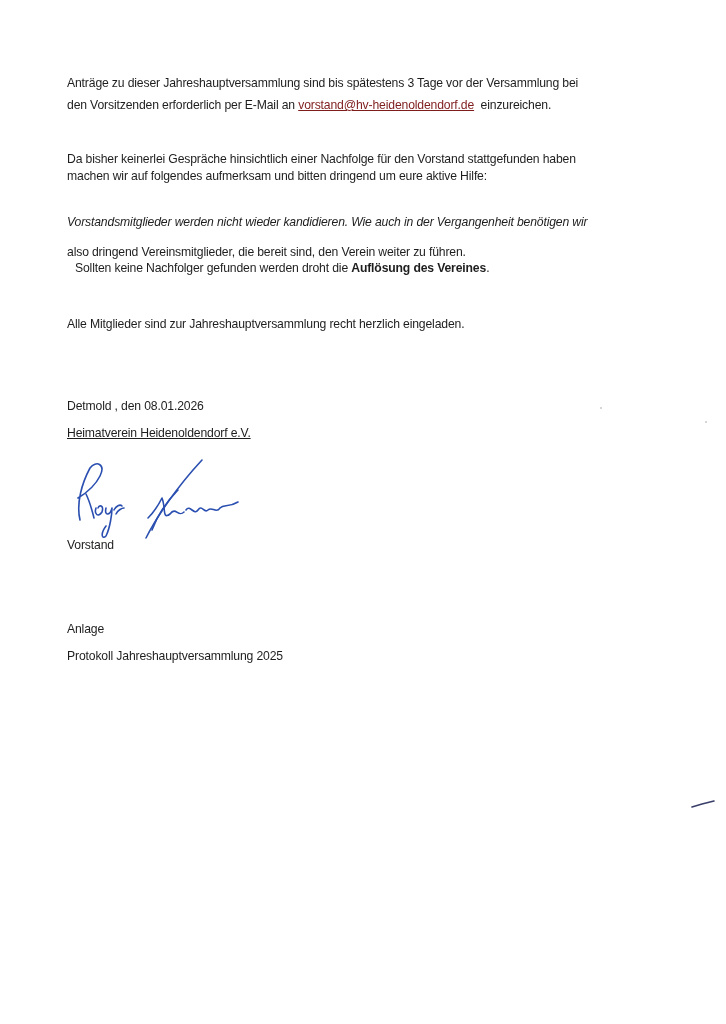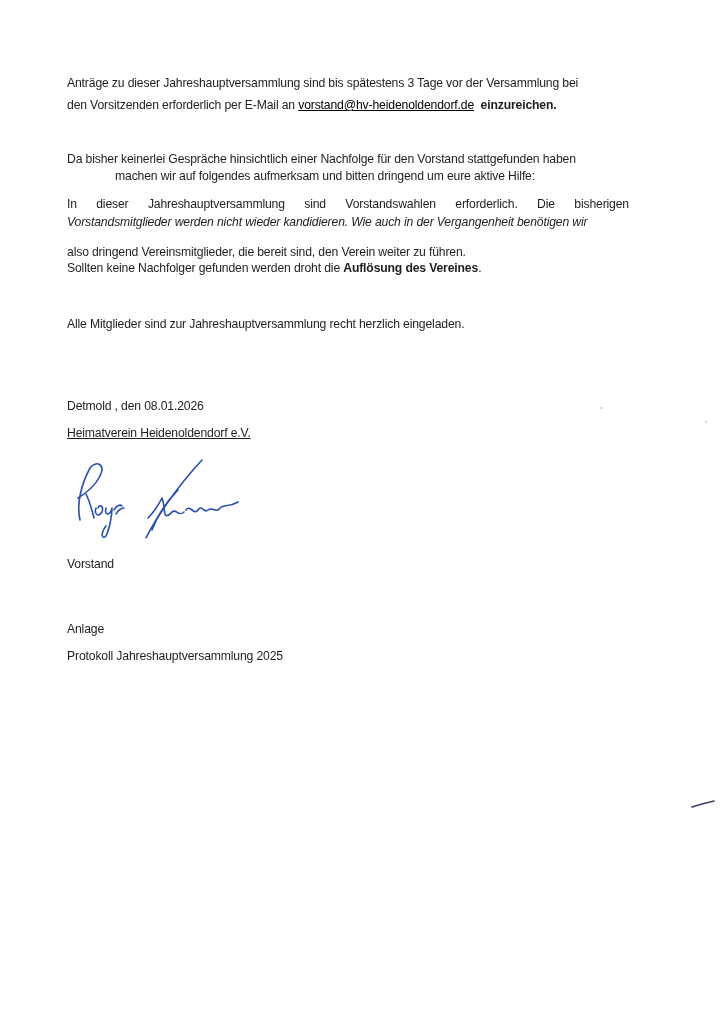--- a/index.html
+++ b/index.html
@@ -33,21 +33,21 @@
     .justify {
       position: absolute;
       left: 67px;
       width: 562px;
       text-align: justify;
       text-align-last: justify;
       line-height: 16px;
       letter-spacing: -0.15px;
     }
     a.email {
-      color: #000000;
+      color: #7f1d1d;
       text-decoration: underline;
     }
     b { font-weight: bold; }
     .signature {
       position: absolute;
       left: 66px;
       top: 458px;
       width: 180px;
       height: 90px;
     }
@@ -65,31 +65,30 @@
       border-radius: 1px;
     }
   </style>
 </head>
 <body>
 
 <div class="page">
 
   <div class="line" style="top:75px;">Anträge  zu dieser Jahreshauptversammlung sind bis  spätestens 3 Tage vor der Versammlung bei</div>
   <div class="line" style="top:97px;">
-    <span>den Vorsitzenden erforderlich  per E-Mail an </span><a class="email">vorstand@hv-heidenoldendorf.de</a><span style="white-space:pre;font-weight:bold;">  einzureichen.</span>
+    <span>den Vorsitzenden erforderlich  per E-Mail an </span><a class="email">vorstand@hv-heidenoldendorf.de</a><span style="white-space:pre;">  einzureichen.</span>
   </div>
 
   <div class="line" style="top:151px;">Da bisher keinerlei  Gespräche hinsichtlich einer Nachfolge für den Vorstand stattgefunden haben</div>
-  <div class="line" style="top:168px;margin-left:48px;">machen wir auf folgendes aufmerksam und bitten dringend um eure aktive Hilfe:</div>
+  <div class="line" style="top:168px;">machen wir auf folgendes aufmerksam und bitten dringend um eure aktive Hilfe:</div>
 
-  <div class="justify" style="top:196px;">In dieser Jahreshauptversammlung sind Vorstandswahlen erforderlich. Die bisherigen</div>
   <div class="line" style="top:214px;font-style:italic;">Vorstandsmitglieder werden nicht wieder kandidieren. Wie auch in der Vergangenheit benötigen  wir</div>
   <div class="line" style="top:244px;">also dringend  Vereinsmitglieder, die bereit sind, den Verein weiter zu führen.</div>
 
-  <div class="line" style="top:260px;">
+  <div class="line" style="top:260px;margin-left:8px;">
     <span>Sollten keine Nachfolger gefunden werden droht die </span><b>Auflösung des Vereines</b><span>.</span>
   </div>
 
   <div class="line" style="top:316px;">Alle Mitglieder sind zur Jahreshauptversammlung recht herzlich eingeladen.</div>
 
   <div class="line" style="top:398px;">Detmold , den 08.01.2026</div>
   <div class="line" style="top:425px;text-decoration:underline;">Heimatverein Heidenoldendorf e.V.</div>
 
   <svg class="signature" viewBox="0 0 180 90">
     <g fill="none" stroke="#2a4fb0" stroke-width="1.6" stroke-linecap="round" stroke-linejoin="round">
@@ -99,21 +98,21 @@
       <path d="M30 50 C28 56, 32 60, 36 54 C38 48, 34 46, 32 50"></path>
       <path d="M40 50 C38 58, 44 58, 46 50 C46 56, 44 70, 40 78 C36 82, 34 76, 40 68"></path>
       <path d="M48 52 C50 48, 54 46, 56 48 M50 56 C52 52, 56 50, 58 50"></path>
 
       <path d="M80 80 C90 60, 110 30, 136 2"></path>
       <path d="M86 72 C92 56, 100 44, 112 32"></path>
       <path d="M82 60 C88 54, 92 48, 96 40 C100 50, 96 62, 104 56 C110 48, 112 60, 118 54"></path>
       <path d="M120 52 C124 46, 128 58, 132 52 C136 46, 138 56, 142 52 C146 48, 150 56, 154 50 C158 46, 162 50, 172 44"></path>
     </g>
   </svg>
-  <div class="line" style="top:556px; left:67px;">Vorstand</div>
+  <div class="line" style="top:537px; left:67px;">Vorstand</div>
 
   <div class="line" style="top:621px;">Anlage</div>
   <div class="line" style="top:648px;">Protokoll Jahreshauptversammlung 2025</div>
 
   <svg class="mark" viewBox="0 0 28 12">
     <path d="M2 9 L12 6 L24 3" stroke="#3a3f6a" stroke-width="1.6" fill="none" stroke-linecap="round"></path>
   </svg>
   <div class="speck" style="left:600px; top:407px;"></div>
   <div class="speck" style="left:705px; top:421px;"></div>
 </div>

